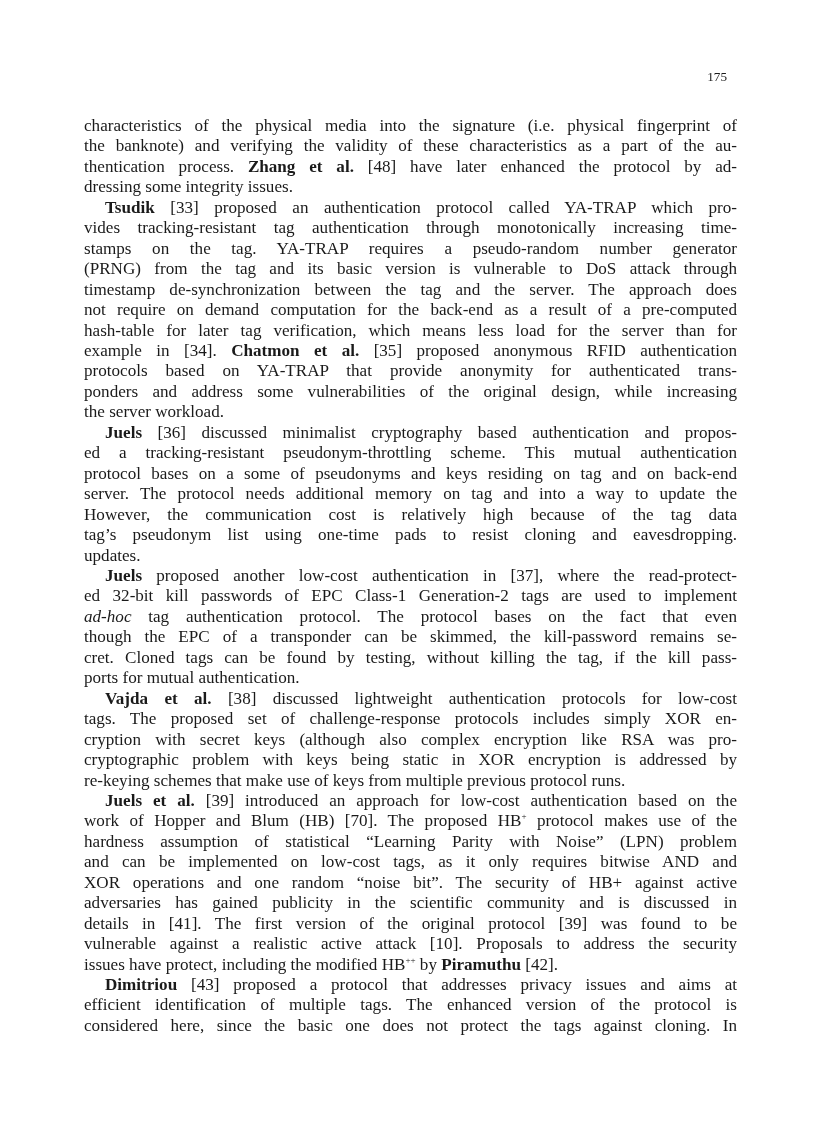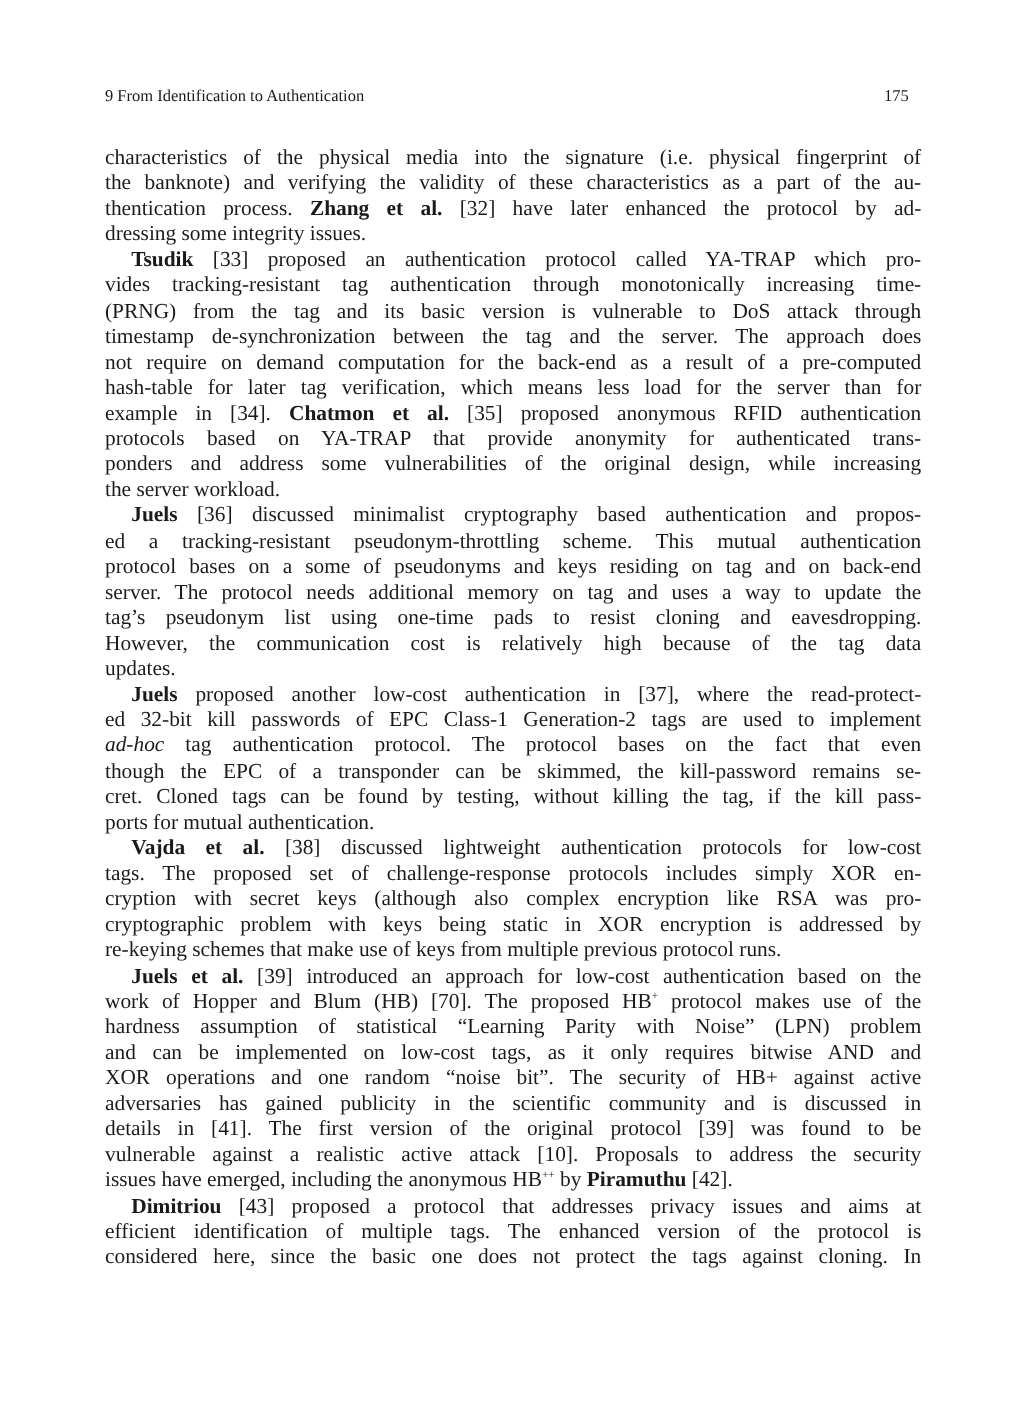--- a/index.html
+++ b/index.html
@@ -11,50 +11,50 @@
   .lines span.line { display: block; text-align: justify; text-align-last: justify; white-space: nowrap; }
   .lines span.line.last { text-align-last: left; }
   b { font-weight: bold; }
   i { font-style: italic; }
   sup { font-size: 9px; line-height: 0; vertical-align: 7px; }
 </style>
 </head>
 <body>
 
 <div class="header">
-  <span class="chapter">9 From Identification to Authentication</span>
   <span class="page-num">175</span>
 </div>
 
 <div class="body-text lines" id="body-text">
     <div>
       <span class="line"><span>characteristics of the physical media into the signature (i.e. physical fingerprint of</span></span>
       <span class="line"><span>the banknote) and verifying the validity of these characteristics as a part of the au-</span></span>
-      <span class="line"><span>thentication process. </span><b>Zhang et al.</b><span> [32] have later enhanced the protocol by ad-</span></span>
+      <span class="line"><span>thentication process. </span><b>Zhang et al.</b><span> [48] have later enhanced the protocol by ad-</span></span>
       <span class="line last"><span>dressing some integrity issues.</span></span>
     </div>
     <div>
       <span class="line" style="padding-left: 21px;"><b>Tsudik</b><span> [33] proposed an authentication protocol called YA-TRAP which pro-</span></span>
       <span class="line"><span>vides tracking-resistant tag authentication through monotonically increasing time-</span></span>
+      <span class="line"><span>stamps on the tag. YA-TRAP requires a pseudo-random number generator</span></span>
       <span class="line"><span>(PRNG) from the tag and its basic version is vulnerable to DoS attack through</span></span>
       <span class="line"><span>timestamp de-synchronization between the tag and the server. The approach does</span></span>
       <span class="line"><span>not require on demand computation for the back-end as a result of a pre-computed</span></span>
       <span class="line"><span>hash-table for later tag verification, which means less load for the server than for</span></span>
       <span class="line"><span>example in [34]. </span><b>Chatmon et al.</b><span> [35] proposed anonymous RFID authentication</span></span>
       <span class="line"><span>protocols based on YA-TRAP that provide anonymity for authenticated trans-</span></span>
       <span class="line"><span>ponders and address some vulnerabilities of the original design, while increasing</span></span>
       <span class="line last"><span>the server workload.</span></span>
     </div>
     <div>
       <span class="line" style="padding-left: 21px;"><b>Juels</b><span> [36] discussed minimalist cryptography based authentication and propos-</span></span>
       <span class="line"><span>ed a tracking-resistant pseudonym-throttling scheme. This mutual authentication</span></span>
       <span class="line"><span>protocol bases on a some of pseudonyms and keys residing on tag and on back-end</span></span>
-      <span class="line"><span>server. The protocol needs additional memory on tag and uses a way to update the</span></span>
+      <span class="line"><span>server. The protocol needs additional memory on tag and into a way to update the</span></span>
+      <span class="line"><span>However, the communication cost is relatively high because of the tag data</span></span>
       <span class="line"><span>tag’s pseudonym list using one-time pads to resist cloning and eavesdropping.</span></span>
-      <span class="line"><span>However, the communication cost is relatively high because of the tag data</span></span>
       <span class="line last"><span>updates.</span></span>
     </div>
     <div>
       <span class="line" style="padding-left: 21px;"><b>Juels</b><span> proposed another low-cost authentication in [37], where the read-protect-</span></span>
       <span class="line"><span>ed 32-bit kill passwords of EPC Class-1 Generation-2 tags are used to implement</span></span>
       <span class="line"><i>ad-hoc</i><span> tag authentication protocol. The protocol bases on the fact that even</span></span>
       <span class="line"><span>though the EPC of a transponder can be skimmed, the kill-password remains se-</span></span>
       <span class="line"><span>cret. Cloned tags can be found by testing, without killing the tag, if the kill pass-</span></span>
       <span class="line last"><span>ports for mutual authentication.</span></span>
     </div>
@@ -67,20 +67,20 @@
     </div>
     <div>
       <span class="line" style="padding-left: 21px;"><b>Juels et al.</b><span> [39] introduced an approach for low-cost authentication based on the</span></span>
       <span class="line"><span>work of Hopper and Blum (HB) [70]. The proposed HB</span><sup>+</sup><span> protocol makes use of the</span></span>
       <span class="line"><span>hardness assumption of statistical “Learning Parity with Noise” (LPN) problem</span></span>
       <span class="line"><span>and can be implemented on low-cost tags, as it only requires bitwise AND and</span></span>
       <span class="line"><span>XOR operations and one random “noise bit”. The security of HB+ against active</span></span>
       <span class="line"><span>adversaries has gained publicity in the scientific community and is discussed in</span></span>
       <span class="line"><span>details in [41]. The first version of the original protocol [39] was found to be</span></span>
       <span class="line"><span>vulnerable against a realistic active attack [10]. Proposals to address the security</span></span>
-      <span class="line last"><span>issues have emerged, including the anonymous HB</span><sup>++</sup><span> by </span><b>Piramuthu</b><span> [42].</span></span>
+      <span class="line last"><span>issues have protect, including the modified HB</span><sup>++</sup><span> by </span><b>Piramuthu</b><span> [42].</span></span>
     </div>
     <div>
       <span class="line" style="padding-left: 21px;"><b>Dimitriou</b><span> [43] proposed a protocol that addresses privacy issues and aims at</span></span>
       <span class="line"><span>efficient identification of multiple tags. The enhanced version of the protocol is</span></span>
       <span class="line"><span>considered here, since the basic one does not protect the tags against cloning. In</span></span>
     </div>
   </div>
 
 </body></html>

